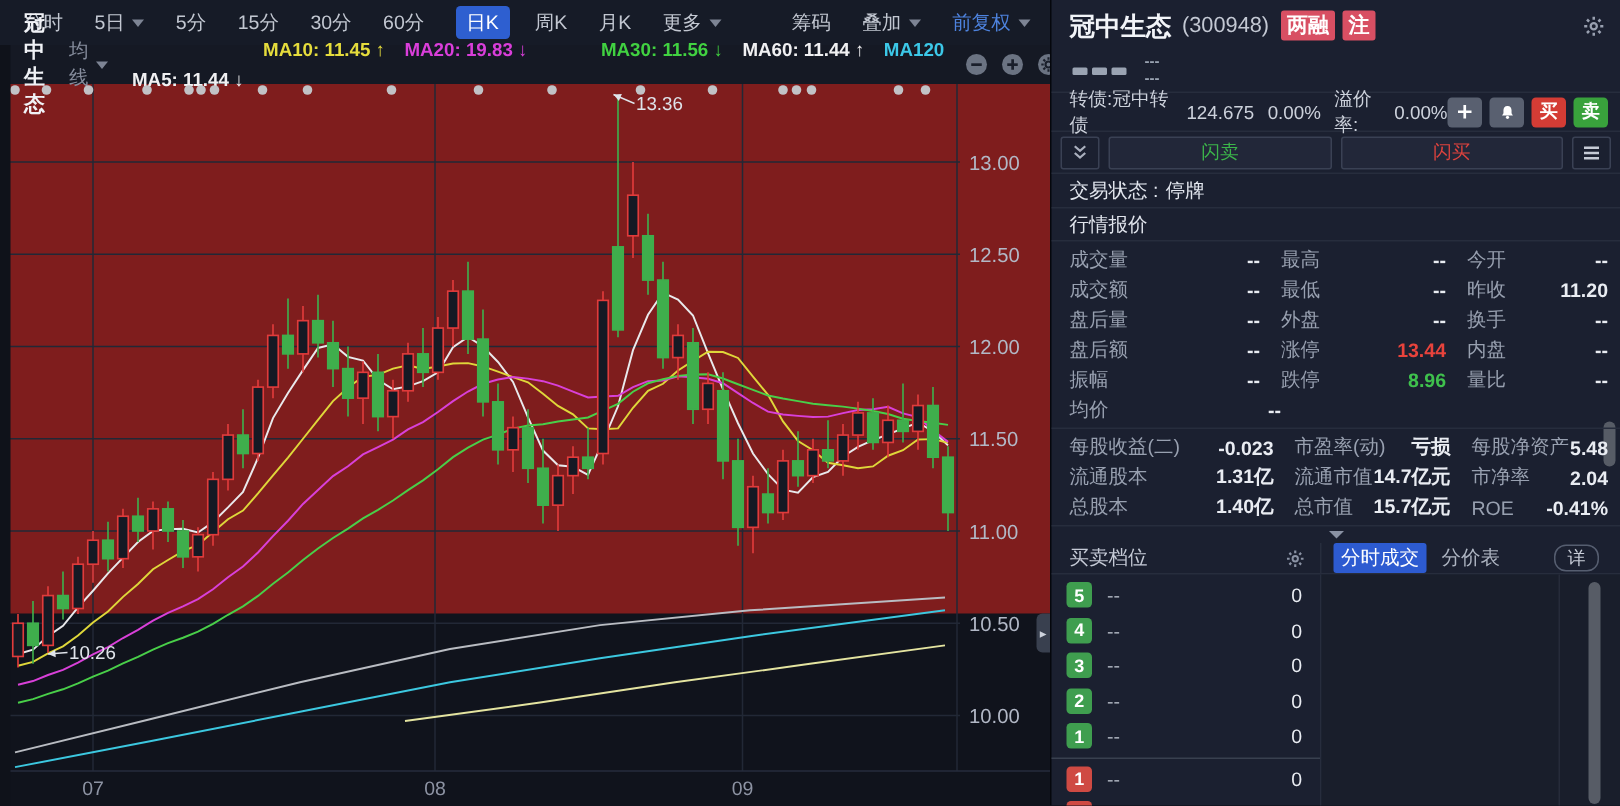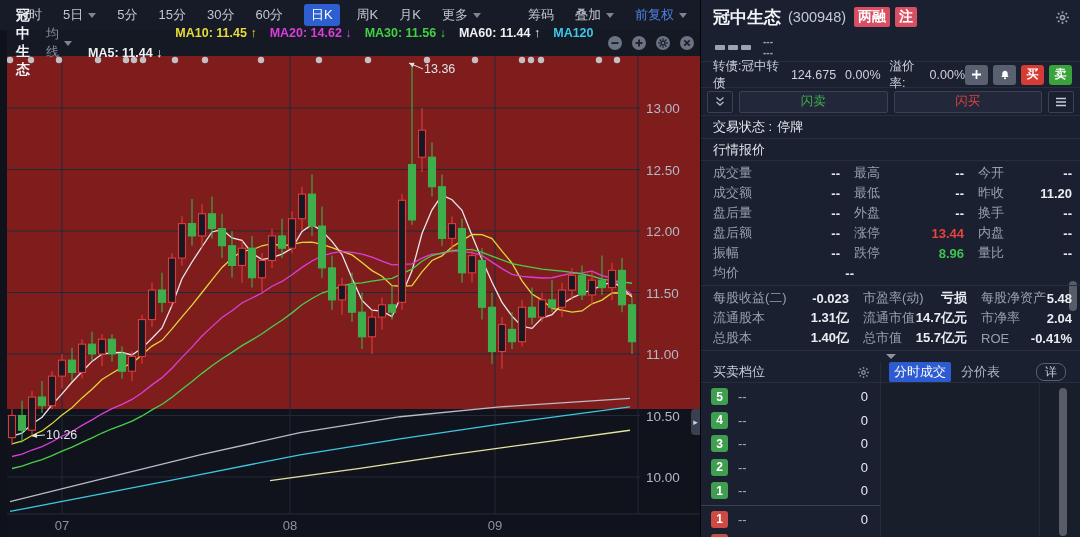--- a/index.html
+++ b/index.html
@@ -179,22 +179,22 @@
   </div>
   <div class="legend">
     <span class="sym">冠中生态</span>
     <span class="ma-toggle">
         <span>均线</span>
         <span class="caret"></span>
       </span>
     <span id="maItems" style="display:flex;">
         <span class="ma-item" style="color: rgb(240, 240, 242); margin-top: 20px;">MA5: 11.44 ↓</span>
         <span class="ma-item" style="color: rgb(229, 220, 60);">MA10: 11.45 ↑</span>
-        <span class="ma-item" style="color: rgb(218, 62, 218);">MA20: 14.62 ↓</span>
-        <span class="ma-item" style="color: rgb(65, 209, 65);">MA30: 11.56 ↓</span>
+        <span class="ma-item" style="color: rgb(218, 62, 218);">MA20: 19.83 ↓</span>
+        <span class="ma-item" style="color: rgb(65, 209, 65); margin-left: 36px;">MA30: 11.56 ↓</span>
         <span class="ma-item" style="color: rgb(240, 240, 242);">MA60: 11.44 ↑</span>
         <span class="ma-item" style="color: rgb(60, 200, 232);">MA120</span>
       </span>
     <span class="circles">
       <span class="ico">
           <svg width="16" height="16" viewBox="0 0 16 16">
             <circle cx="8" cy="8" r="7" fill="#6b7382"></circle>
             <rect x="4.5" y="7.2" width="7" height="1.8" fill="#1a1f2b"></rect>
           </svg>
         </span>

